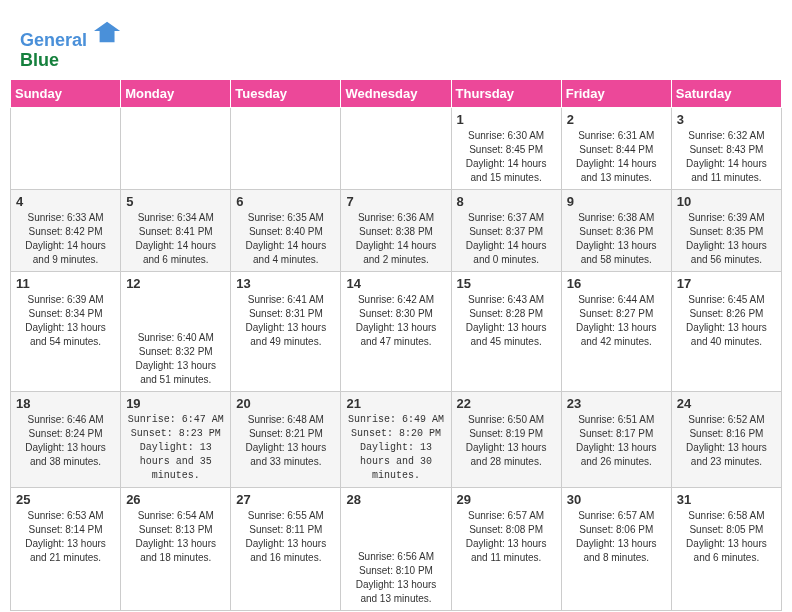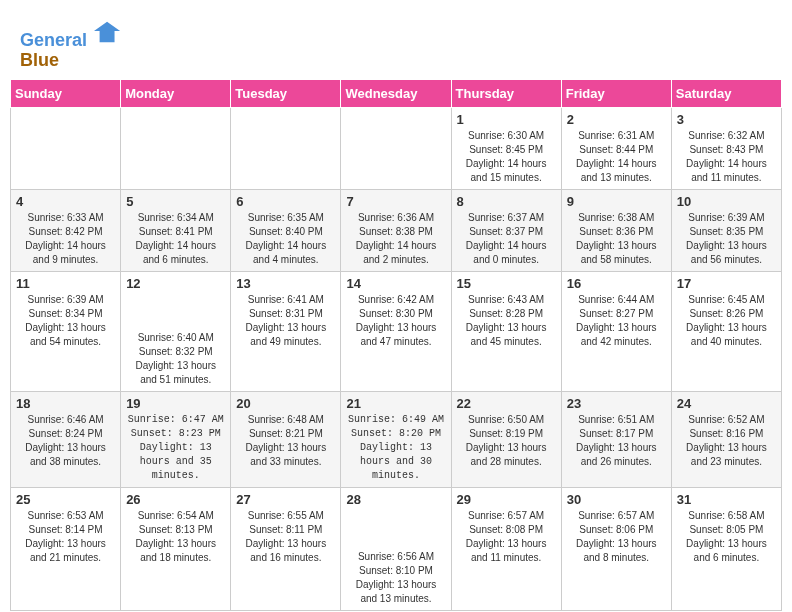--- a/index.html
+++ b/index.html
@@ -95,21 +95,21 @@
 <body>
 
 <div class="header-area">
   <div class="logo">
     <div>
       <div class="logo-text">
         <span>General</span>
         <svg class="logo-icon" viewBox="0 0 30 30">
           <polygon points="14,4 28,14 22,14 22,26 6,26 6,14 0,14" fill="#4a90d9"></polygon>
         </svg><br>
-        <span style="color:#a16207;">Blue</span>
+        <span style="color:#15803d;">Blue</span>
       </div>
     </div>
   </div>
   <div class="title-area">
     <div class="main-title"></div>
     <div class="subtitle"></div>
   </div>
 </div>
 
 <table class="calendar">

